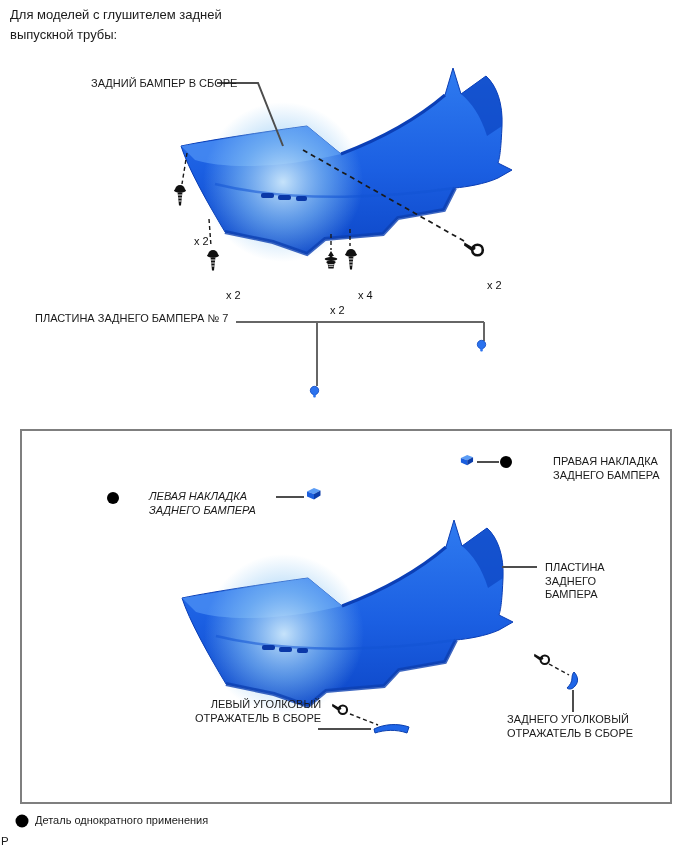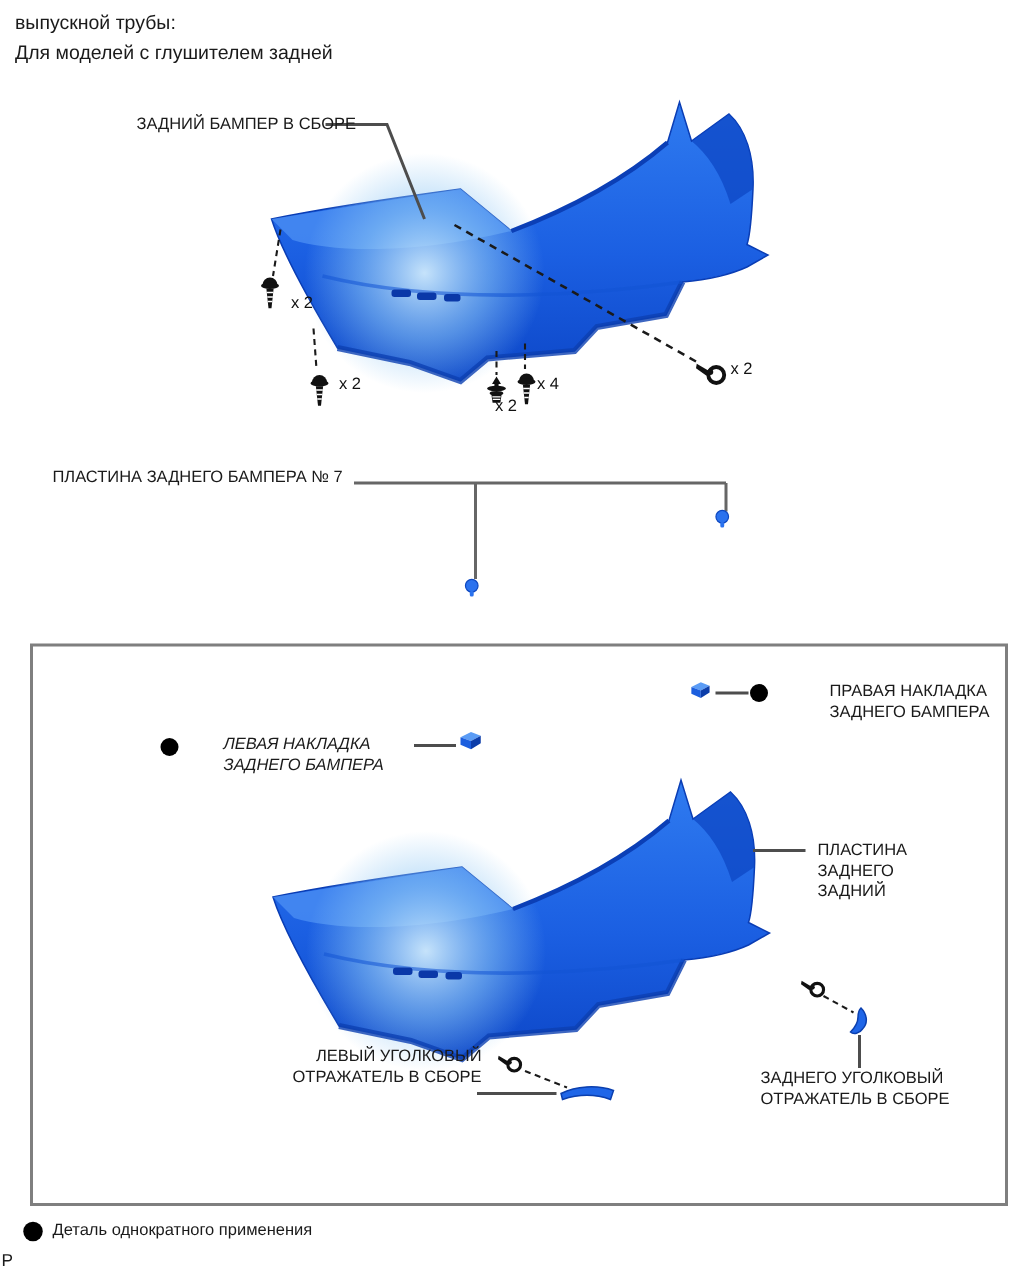--- a/index.html
+++ b/index.html
@@ -1,34 +1,34 @@
 <!DOCTYPE html>
 <html><head>
 <meta charset="utf-8">
 <style>
   html,body{margin:0;padding:0;background:#ffffff;}
   #page{position:relative;width:688px;height:852px;background:#ffffff;overflow:hidden;
         font-family:"Liberation Sans",sans-serif;color:#1a1a1a;}
   .lbl{position:absolute;font-size:11px;line-height:13.5px;color:#1a1a1a;white-space:nowrap;z-index:3;}
   .intro{position:absolute;left:10px;top:5px;font-size:13px;line-height:20px;z-index:3;}
-  .qty{position:absolute;font-size:11px;color:#111;white-space:nowrap;z-index:3;}
+  .qty{position:absolute;font-size:11px;color:#111;white-space:nowrap;z-index:3;margin-top:39px;}
   #partbox{position:absolute;left:20px;top:429px;width:648px;height:371px;
            border:2px solid #7f7f7f;z-index:1;background:transparent;}
   #gfx{position:absolute;left:0;top:0;z-index:2;}
   .legend{position:absolute;left:35px;top:814px;font-size:11px;z-index:3;}
   .pagemark{position:absolute;left:1px;top:835px;font-size:11.5px;z-index:3;}
 </style>
 </head>
 <body>
 
 <div id="page">
 
   <div class="intro">
+    <div>Для моделей с глушителем задней</div>
     <div>выпускной трубы:</div>
-    <div>Для моделей с глушителем задней</div>
   </div>
 
   <div id="partbox"></div>
 
   <svg id="gfx" width="688" height="852" viewBox="0 0 688 852">
     <defs>
       <linearGradient id="bodyGrad" x1="0" y1="0" x2="0" y2="1">
         <stop offset="0" stop-color="#2f7bf0"></stop>
         <stop offset="0.55" stop-color="#1b5fe2"></stop>
         <stop offset="1" stop-color="#0d47c8"></stop>
@@ -165,21 +165,21 @@
   </div>
 
   <div class="lbl" style="left:149px;top:490px;font-style:italic;">
     <div>ЛЕВАЯ НАКЛАДКА</div>
     <div>ЗАДНЕГО БАМПЕРА</div>
   </div>
 
   <div class="lbl" style="left:545px;top:561px;">
     <div>ПЛАСТИНА</div>
     <div>ЗАДНЕГО</div>
-    <div>ЗАДНИЙ</div>
+    <div>БАМПЕРА</div>
   </div>
 
   <div class="lbl" style="left:195px;top:698px;text-align:right;">
     <div>ЛЕВЫЙ УГОЛКОВЫЙ</div>
     <div>ОТРАЖАТЕЛЬ В СБОРЕ</div>
   </div>
 
   <div class="lbl" style="left:507px;top:713px;">
     <div>ЗАДНЕГО УГОЛКОВЫЙ</div>
     <div>ОТРАЖАТЕЛЬ В СБОРЕ</div>

